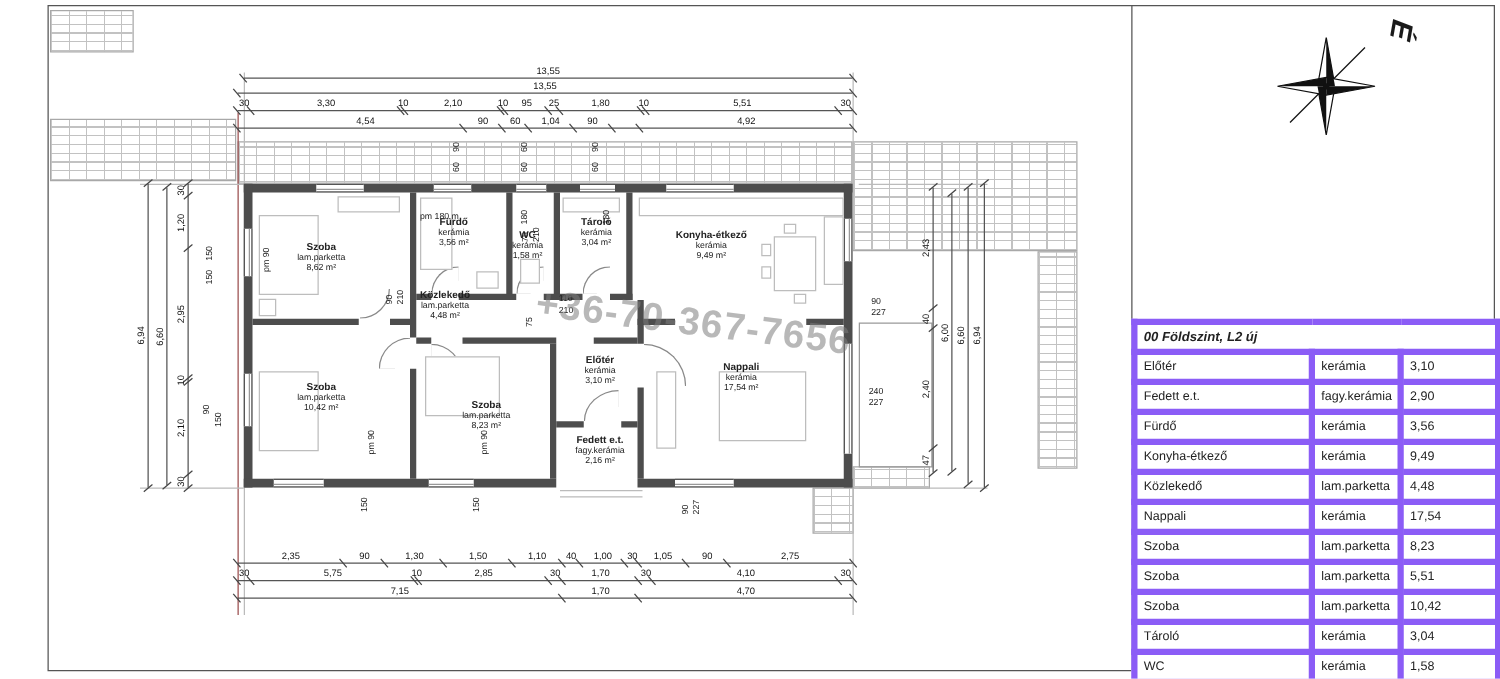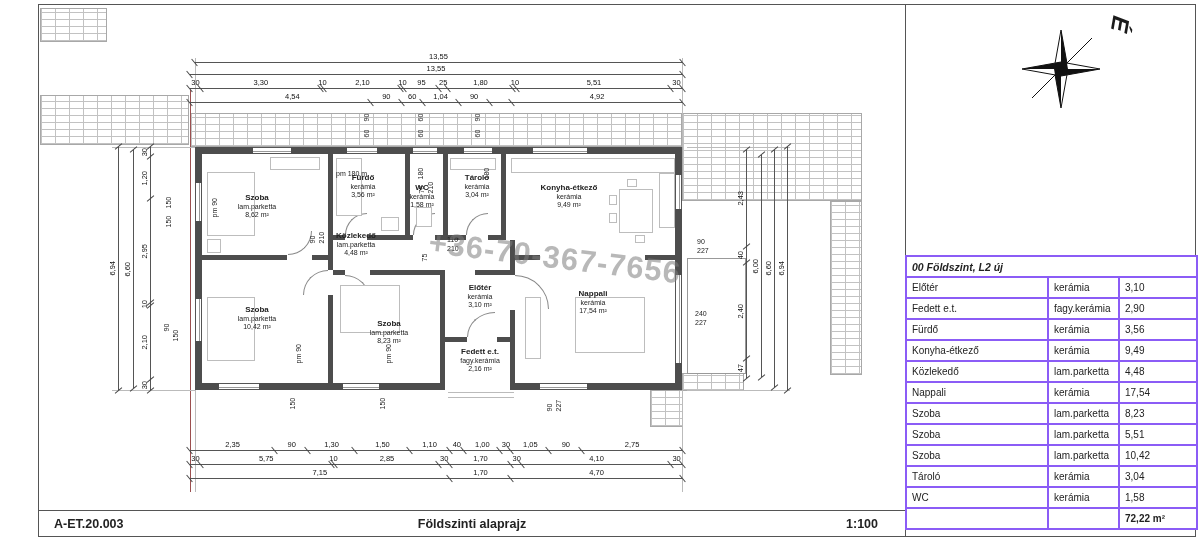--- a/index.html
+++ b/index.html
@@ -40,21 +40,21 @@
   .dim.v::after{content:"";position:absolute;bottom:-1px;right:-4.5px;height:1px;width:9px;background:#444;transform:rotate(-40deg);}
   .ann{position:absolute;font-size:7px;color:#222;white-space:nowrap;transform-origin:left center;line-height:1;z-index:7;}
   #watermark{position:absolute;left:428px;top:240px;font-size:31px;font-weight:bold;letter-spacing:1px;
              color:rgba(125,125,125,.55);transform:rotate(7deg);white-space:nowrap;z-index:9;}
   #titleblock{position:absolute;left:38px;top:510px;width:868px;height:27px;border-top:1px solid #555;
               box-sizing:border-box;display:flex;align-items:center;font-weight:bold;font-size:12.5px;}
   #titleblock .num{margin-left:16px;}
   #titleblock .ttl{position:absolute;left:0;right:0;text-align:center;}
   #titleblock .scl{margin-left:auto;margin-right:28px;z-index:2;background:transparent;}
   #schedule{position:absolute;left:905px;top:255px;width:291px;border-collapse:collapse;table-layout:fixed;background:#fff;z-index:4;}
-  #schedule th,#schedule td{border:2px solid #8b5cf6;font-size:10px;padding:2px 5px;height:15px;overflow:hidden;white-space:nowrap;text-align:left;}
+  #schedule th,#schedule td{border:5px solid #8b5cf6;font-size:10px;padding:2px 5px;height:15px;overflow:hidden;white-space:nowrap;text-align:left;}
   #schedule th{font-style:italic;font-weight:bold;font-size:10.5px;}
   #schedule tfoot td{font-weight:bold;}
   #north-letter{position:absolute;left:1112px;top:10px;font-size:24px;font-weight:bold;font-style:italic;transform:rotate(100deg);color:#1a1a1a;}
   #terrace-slab{position:absolute;left:687px;top:258px;width:57px;height:114px;border:1px solid #999;}
 </style>
 </head>
 <body>
 
 <div id="sheet">
 
@@ -535,19 +535,14 @@
       </tbody>
     <tfoot>
       <tr>
         <td></td>
         <td></td>
         <td>72,22 m²</td>
       </tr>
     </tfoot>
   </table>
 
-  <div id="titleblock">
-    <span class="num">A-ET.20.003</span>
-    <span class="ttl">Földszinti alaprajz</span>
-    <span class="scl">1:100</span>
-  </div>
 
 </div>
 
 </body></html>

